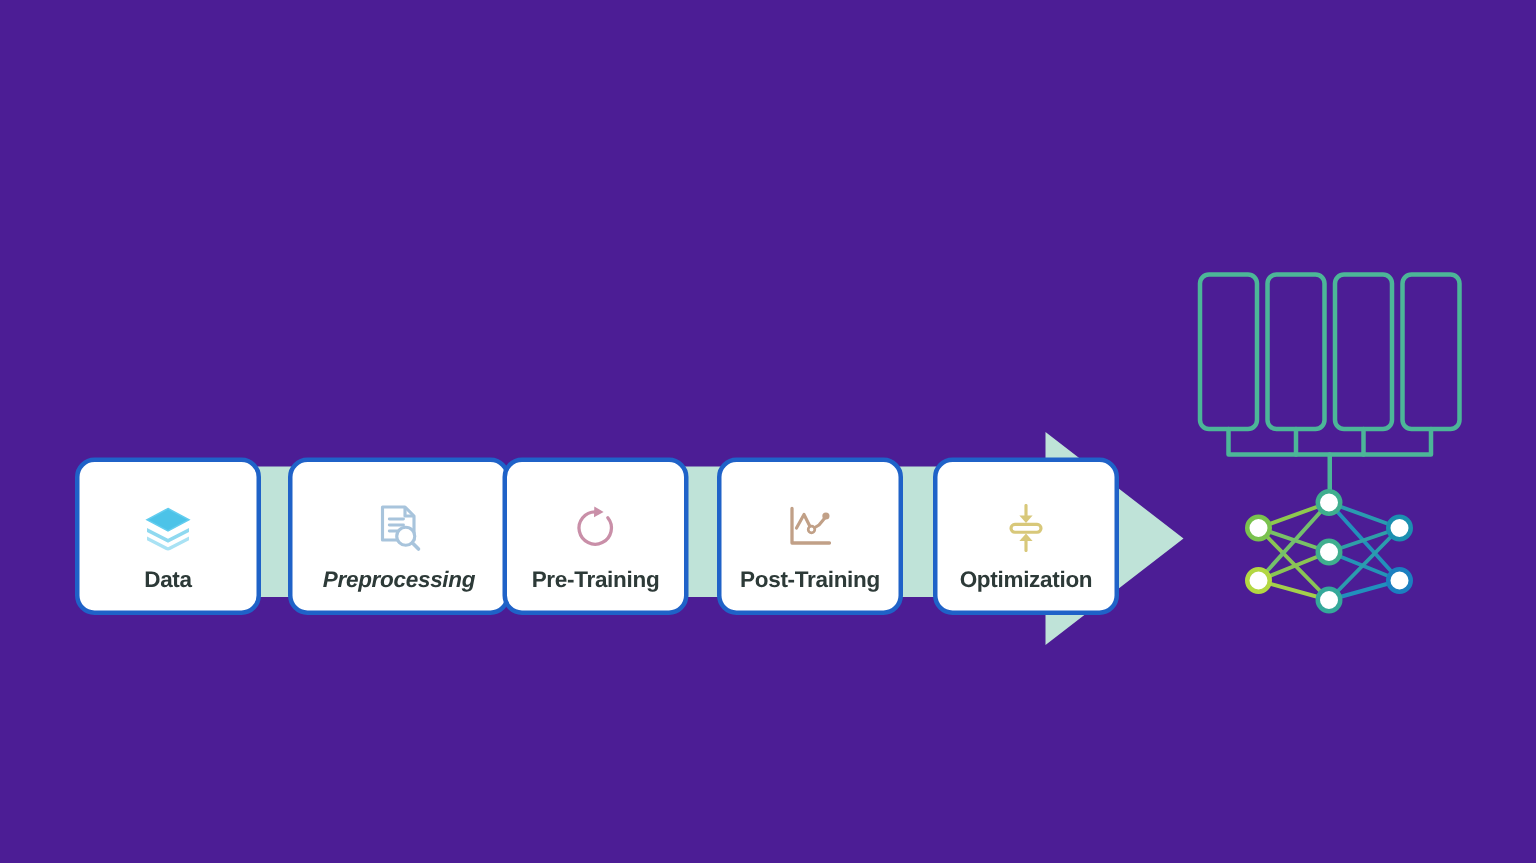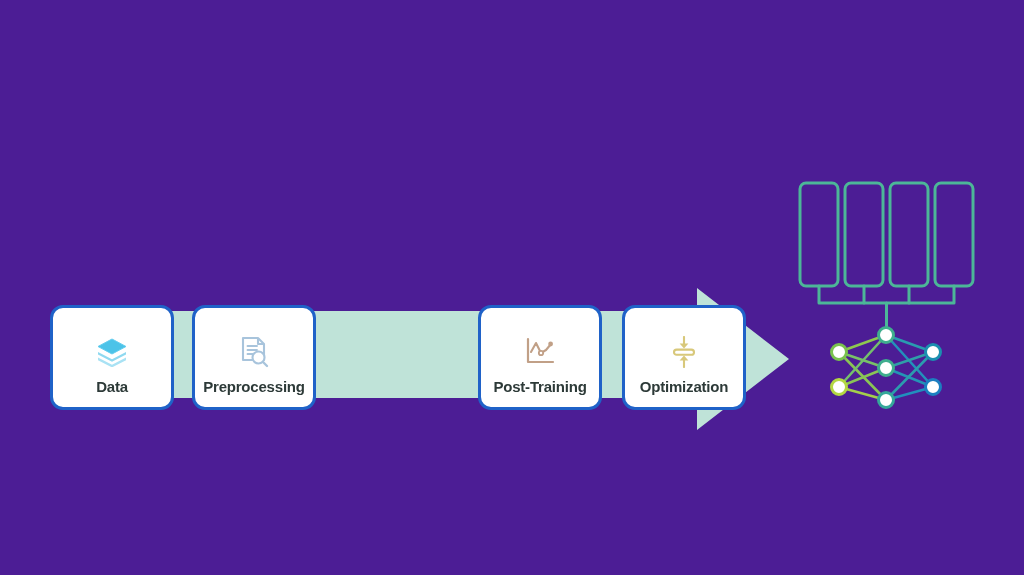--- a/index.html
+++ b/index.html
@@ -87,35 +87,44 @@
       <svg width="32" height="30" viewBox="0 0 32 30">
         <polygon points="16,2 30,9.5 16,17 2,9.5" fill="#4cc3e8"></polygon>
         <polygon points="16,2 30,9.5 16,17 2,9.5" fill="none" stroke="#63cdef" stroke-width="1"></polygon>
         <path d="M2,15 L16,22.2 L30,15 L30,17.6 L16,24.8 L2,17.6 Z" fill="#8fd9f0"></path>
         <path d="M2,20.6 L16,27.8 L30,20.6 L30,23.2 L16,30.4 L2,23.2 Z" fill="#a9e2f4"></path>
       </svg>
     </div>
     <div class="stage-label">Data</div>
   </div>
 
-  <div class="stage-card" style="left:192px; top:305px; width:124px; height:105px;">
+  <div class="stage-card" style="left:192px; top:305px; width:148px; height:105px;font-style:italic;">
     <div class="stage-icon">
       <svg width="30" height="32" viewBox="0 0 30 32">
         <path d="M4,2 L19,2 L25,8 L25,24 L4,24 Z" fill="none" stroke="#a8c4dc" stroke-width="2.1" stroke-linejoin="round"></path>
         <path d="M19,2 L19,8 L25,8" fill="none" stroke="#a8c4dc" stroke-width="2.1" stroke-linejoin="round"></path>
         <line x1="8.5" y1="10" x2="18" y2="10" stroke="#a8c4dc" stroke-width="1.9" stroke-linecap="round"></line>
         <line x1="8.5" y1="14" x2="18" y2="14" stroke="#a8c4dc" stroke-width="1.9" stroke-linecap="round"></line>
         <line x1="8.5" y1="18" x2="14" y2="18" stroke="#a8c4dc" stroke-width="1.9" stroke-linecap="round"></line>
         <circle cx="19.5" cy="21.5" r="6" fill="#ffffff" stroke="#a8c4dc" stroke-width="2.1"></circle>
         <line x1="24" y1="26" x2="28" y2="30" stroke="#a8c4dc" stroke-width="2.4" stroke-linecap="round"></line>
       </svg>
     </div>
     <div class="stage-label">Preprocessing</div>
   </div>
 
+  <div class="stage-card" style="left:335px; top:305px; width:124px; height:105px;">
+    <div class="stage-icon">
+      <svg width="30" height="30" viewBox="0 0 30 30">
+        <path d="M15,4.2 A10.8,10.8 0 1 0 23.2,8.2" fill="none" stroke="#c98fa8" stroke-width="2.2" stroke-linecap="round"></path>
+        <polygon points="14.2,0.6 20.4,4.3 14.0,7.9" fill="#c98fa8"></polygon>
+      </svg>
+    </div>
+    <div class="stage-label">Pre-Training</div>
+  </div>
 
   <div class="stage-card" style="left:478px; top:305px; width:124px; height:105px;">
     <div class="stage-icon">
       <svg width="32" height="30" viewBox="0 0 32 30">
         <path d="M4,2 L4,25 L29,25" fill="none" stroke="#c1a087" stroke-width="2.2" stroke-linecap="round" stroke-linejoin="round"></path>
         <polyline points="7,15 12,6 17,16 22,13 27,7" fill="none" stroke="#c1a087" stroke-width="2.1" stroke-linecap="round" stroke-linejoin="round"></polyline>
         <circle cx="17" cy="16" r="2.2" fill="#ffffff" stroke="#c1a087" stroke-width="1.8"></circle>
         <circle cx="26.6" cy="7" r="2.4" fill="#c1a087"></circle>
       </svg>
     </div>

